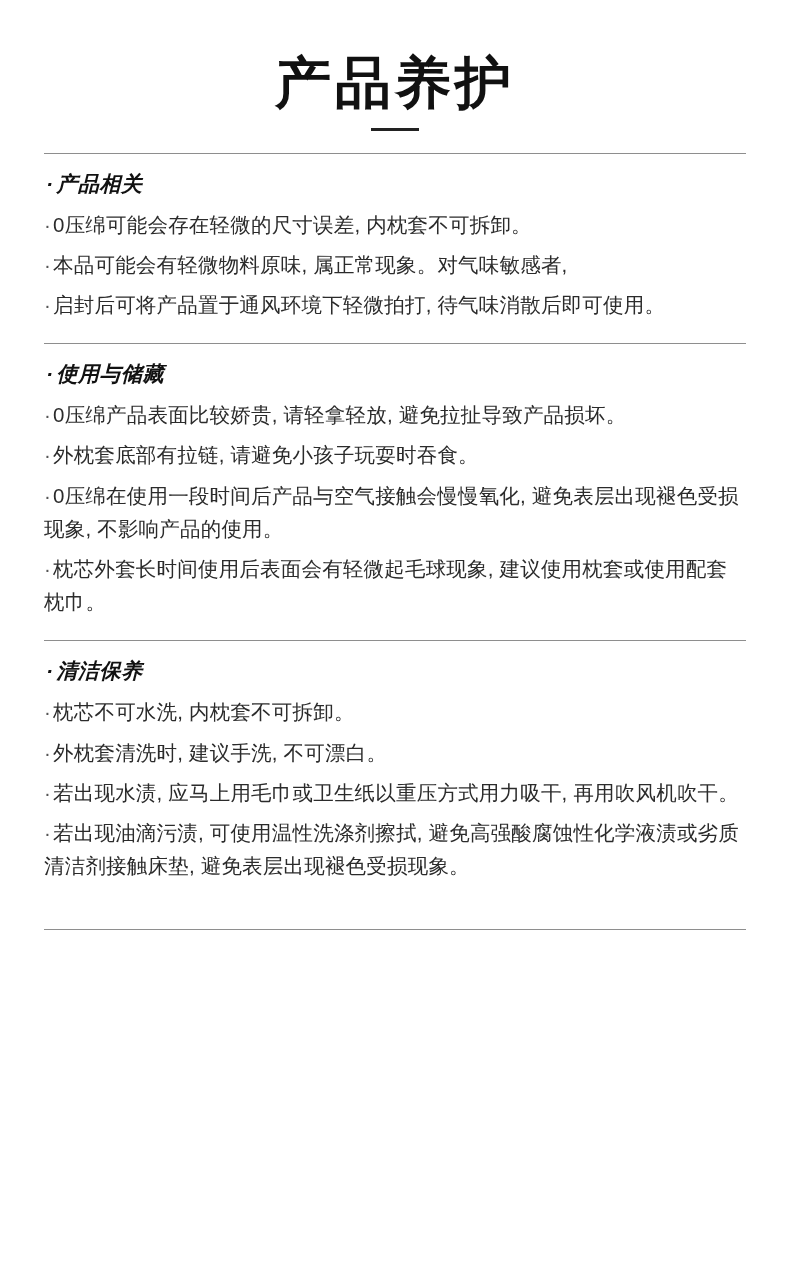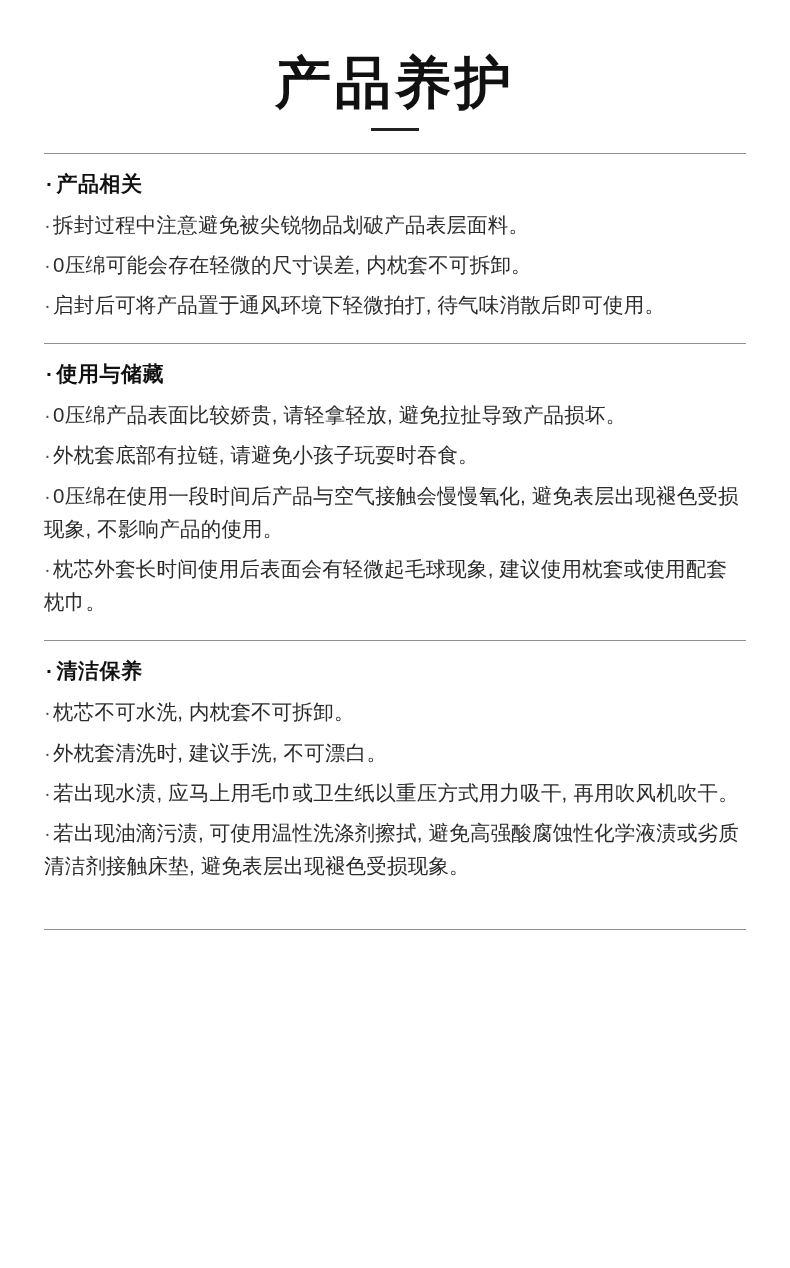--- a/index.html
+++ b/index.html
@@ -46,20 +46,21 @@
   }
   .section {
     padding-top: 16px;
   }
   .section-heading {
     font-size: 21px;
     font-weight: 700;
     color: #111111;
     letter-spacing: 0.5px;
     margin: 0 0 10px 2px;
+    font-style: italic;
   }
   .bullet-dot {
     display: inline-block;
     margin-right: 3px;
   }
   .item {
     font-size: 20.5px;
     line-height: 1.62;
     color: #2b2b2b;
     margin: 0 0 7px 0;
@@ -83,24 +84,24 @@
     <div class="title-underline"></div>
   </div>
 
   <div class="divider"></div>
 
   <div class="section first">
     <div class="section-heading">
       <span class="bullet-dot">·</span><span>产品相关</span>
     </div>
     <p class="item">
-      <span class="lead">·</span><span>拆封过程中注意避免被尖锐物品划破产品表层面料。</span>
+      <span class="lead">·</span><span>0压绵可能会存在轻微的尺寸误差, 内枕套不可拆卸。</span>
     </p>
     <p class="item">
-      <span class="lead">·</span><span>0压绵可能会存在轻微的尺寸误差, 内枕套不可拆卸。</span>
+      <span class="lead">·</span><span>本品可能会有轻微物料原味, 属正常现象。对气味敏感者,</span>
     </p>
     <p class="item">
       <span class="lead">·</span><span>启封后可将产品置于通风环境下轻微拍打, 待气味消散后即可使用。</span>
     </p>
   </div>
 
   <div class="divider"></div>
 
   <div class="section">
     <div class="section-heading">

